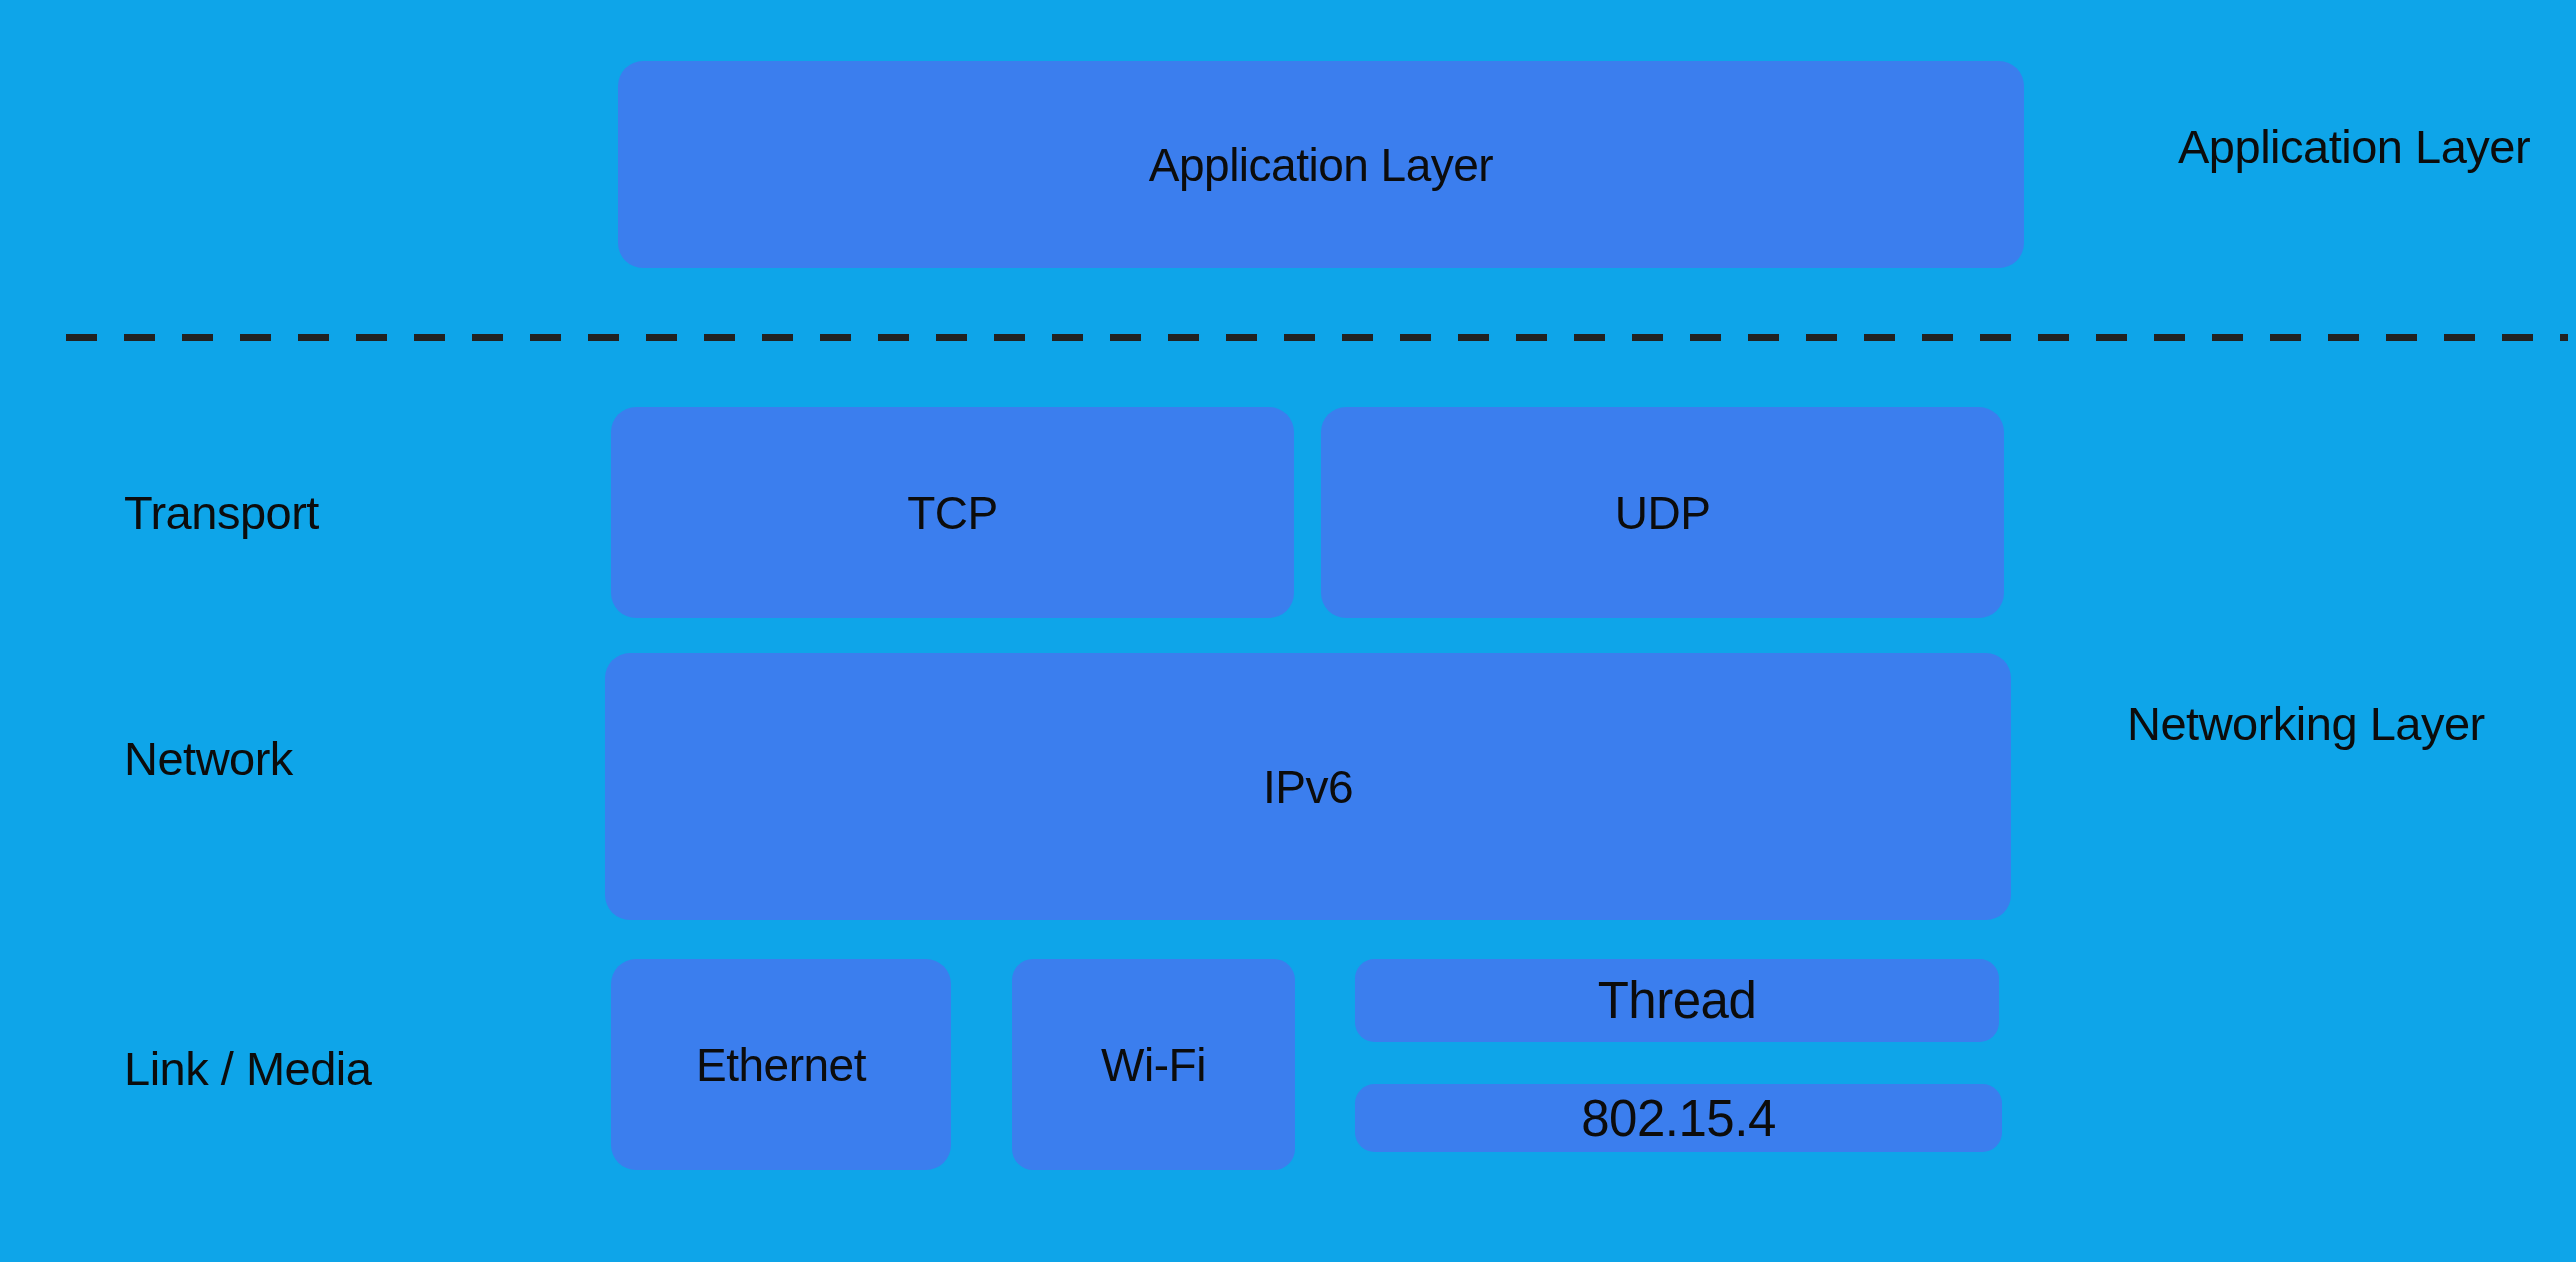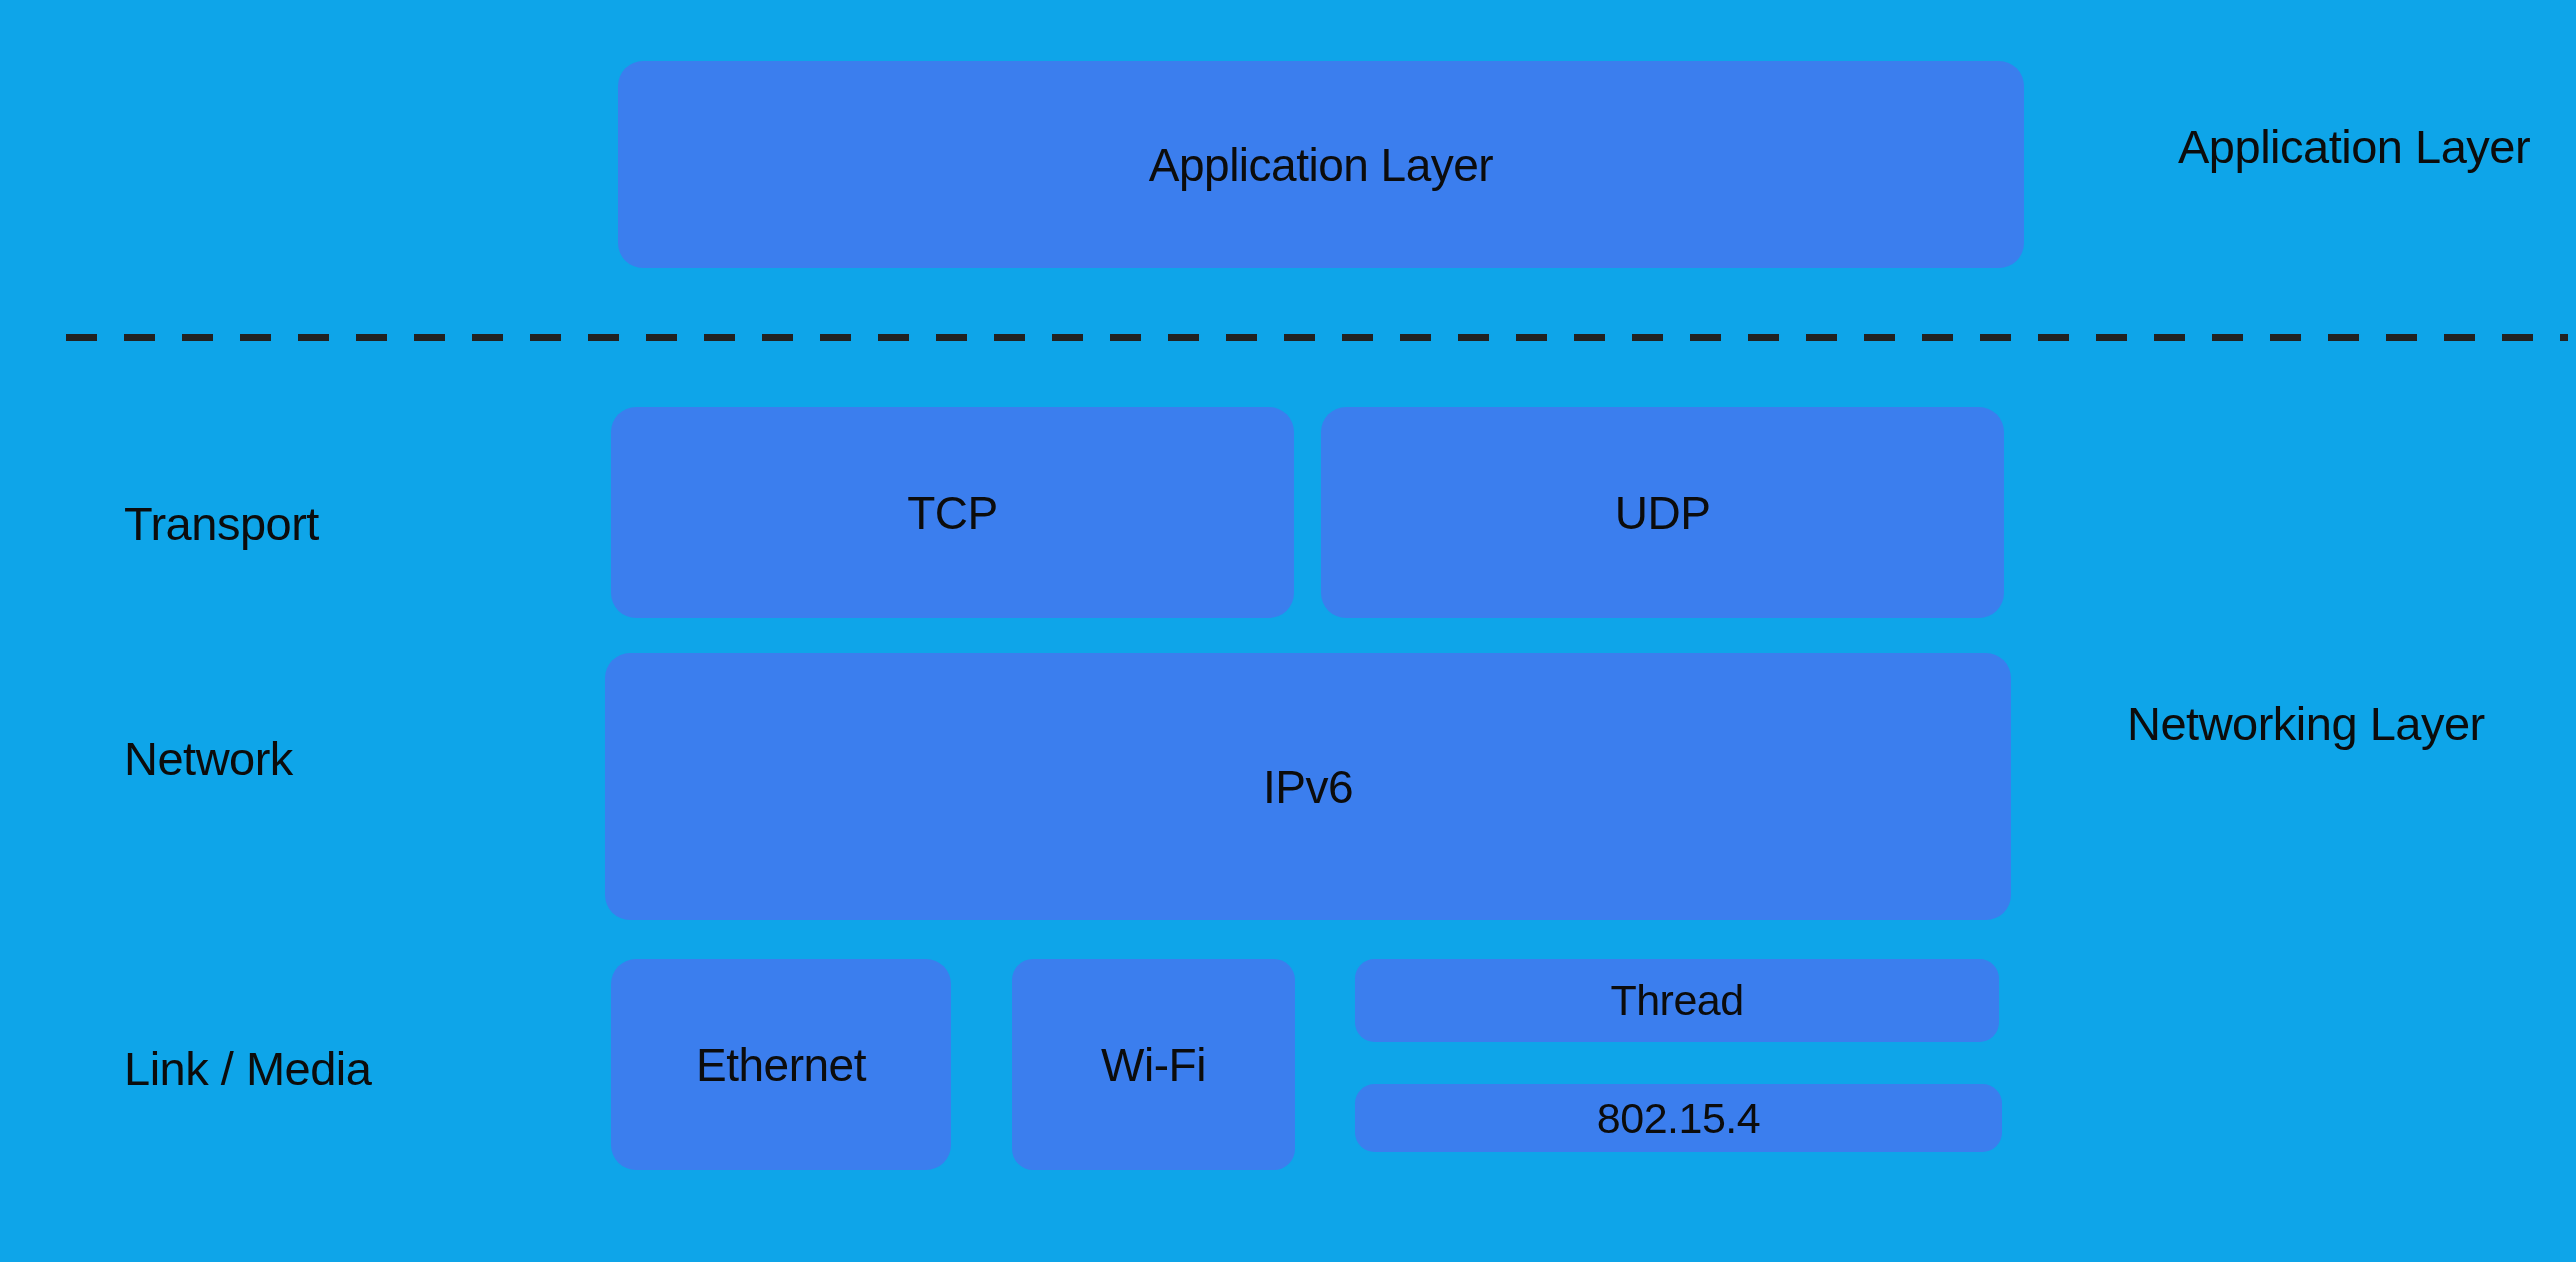--- a/index.html
+++ b/index.html
@@ -22,21 +22,21 @@
     border-radius: 25px;
     display: flex;
     align-items: center;
     justify-content: center;
     font-size: 46px;
     letter-spacing: -0.5px;
     color: #0c0c0c;
   }
   .box.small {
     border-radius: 19.6px;
-    font-size: 43px;
+    font-size: 51px;
   }
   .row-label {
     position: absolute;
     font-size: 47px;
     letter-spacing: -0.5px;
     color: #0c0c0c;
     white-space: nowrap;
   }
   .side-label {
     position: absolute;
@@ -63,21 +63,21 @@
   #box-application { left: 618px; top: 61px;  width: 1406px; height: 207px; }
   #box-tcp        { left: 611px; top: 407px;  width: 683px; height: 211px; }
   #box-udp        { left: 1321px; top: 407px;  width: 683px; height: 211px; }
   #box-ipv6       { left: 605px; top: 653px; width: 1406px; height: 267px; }
   #box-ethernet   { left: 611px; top: 959px; width: 340px;  height: 211px; text-align: right; }
   #box-wifi       { left: 1012px; top: 959px; width: 283px;  height: 211px; border-radius: 21px; }
   #box-thread     { left: 1355px; top: 959px; width: 644px; height: 83px; }
   #box-802154     { left: 1355px; top: 1084px; width: 647px; height: 68px; }
 
   
-  #label-transport { left: 124px; top: 496px;  }
+  #label-transport { left: 124px; top: 485px;  }
   #label-network   { left: 124px; top: 731px; }
   #label-linkmedia { left: 124px; top: 1041px; text-align: center; }
 
   
   #side-application { left: 2178px; top: 114px;  }
   #side-networking  { left: 2127px; top: 691px; }
 </style>
 </head>
 <body>
 

